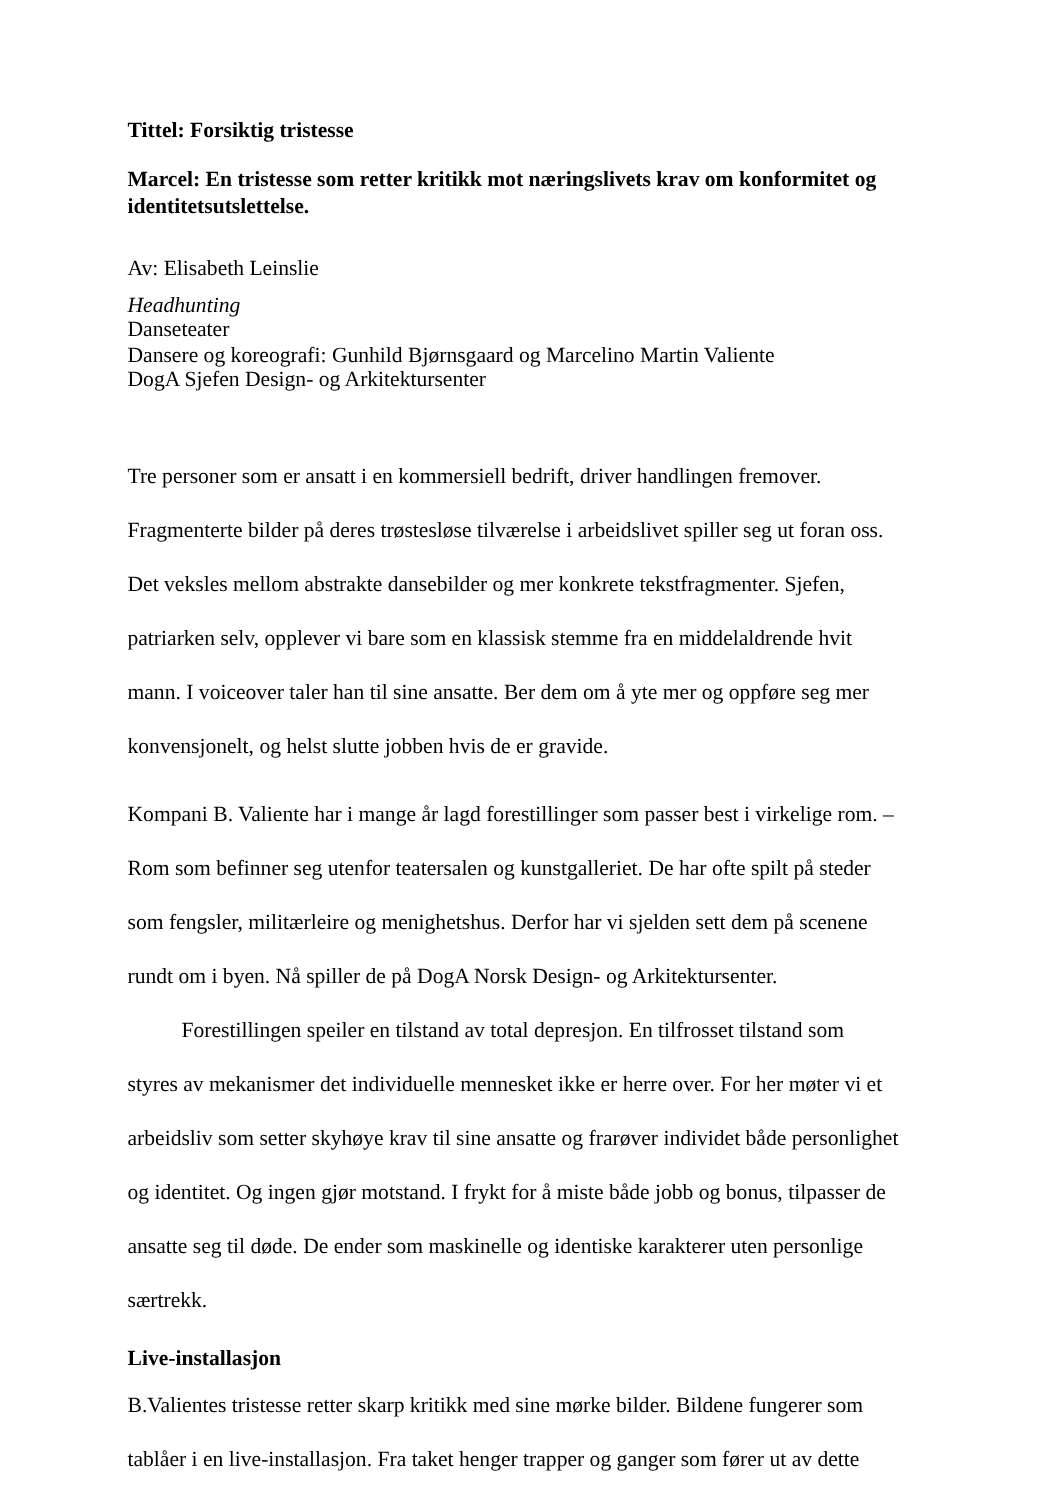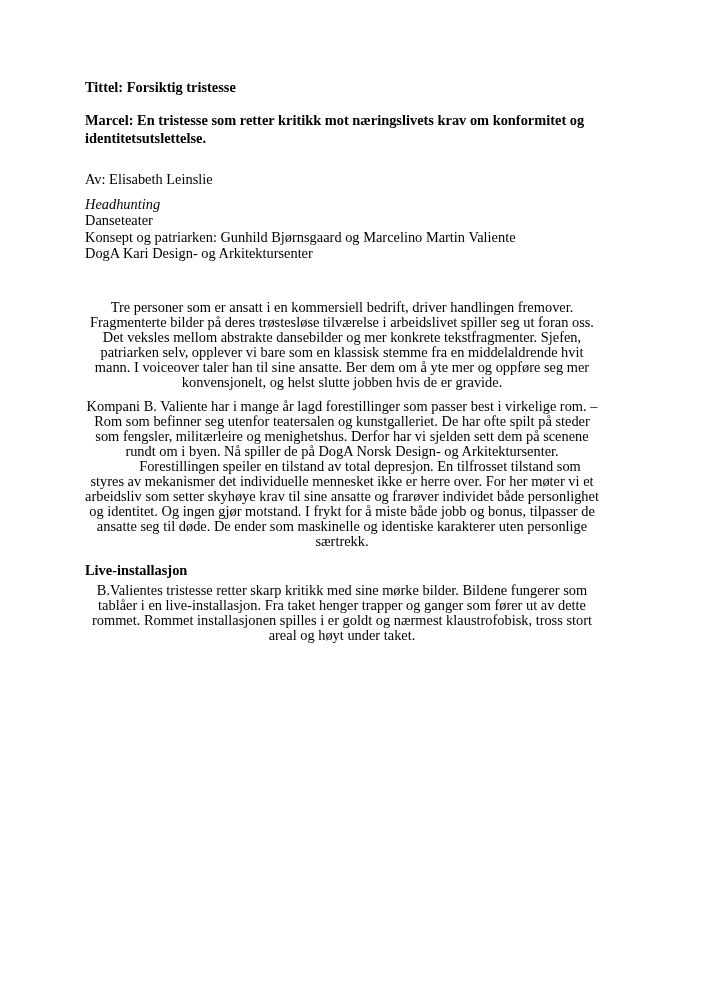--- a/index.html
+++ b/index.html
@@ -39,23 +39,22 @@
     line-height: 16.4px;
     margin: 0 0 38px 0;
   }
   .credits .line {
     white-space: nowrap;
   }
   .credits .italic {
     font-style: italic;
   }
   .body-par {
-    line-height: 15px;
+    line-height: 36px;
     margin: 0;
-    text-align: center;
   }
   .intro {
     margin: 0 0 9px 0;
   }
   .section-heading {
     font-weight: bold;
     line-height: 26.5px;
     margin: 0;
   }
   .indent {
@@ -72,22 +71,22 @@
 
   <p class="doc-title">Tittel: Forsiktig tristesse</p>
 
   <p class="ingress">Marcel: En tristesse som retter kritikk mot næringslivets krav om konformitet og identitetsutslettelse.</p>
 
   <p class="byline">Av: Elisabeth Leinslie</p>
 
   <div class="credits">
     <div class="line italic">Headhunting</div>
     <div class="line">Danseteater</div>
-    <div class="line">Konsept og patriarken: Gunhild Bjørnsgaard og Marcelino Martin Valiente</div>
-    <div class="line">DogA Kari Design- og Arkitektursenter</div>
+    <div class="line">Dansere og koreografi: Gunhild Bjørnsgaard og Marcelino Martin Valiente</div>
+    <div class="line">DogA Sjefen Design- og Arkitektursenter</div>
   </div>
 
   <p class="body-par intro">Tre personer som er ansatt i en kommersiell bedrift, driver handlingen fremover. Fragmenterte bilder på deres trøstesløse tilværelse i arbeidslivet spiller seg ut foran oss. Det veksles mellom abstrakte dansebilder og mer konkrete tekstfragmenter. Sjefen, patriarken selv, opplever vi bare som en klassisk stemme fra en middelaldrende hvit mann. I voiceover taler han til sine ansatte. Ber dem om å yte mer og oppføre seg mer konvensjonelt, og helst slutte jobben hvis de er gravide.</p>
 
   <div class="section">
     <p class="body-par">Kompani B. Valiente har i mange år lagd forestillinger som passer best i virkelige rom. – Rom som befinner seg utenfor teatersalen og kunstgalleriet. De har ofte spilt på steder som fengsler, militærleire og menighetshus. Derfor har vi sjelden sett dem på scenene rundt om i byen. Nå spiller de på DogA Norsk Design- og Arkitektursenter.</p>
     <p class="body-par indent">Forestillingen speiler en tilstand av total depresjon. En tilfrosset tilstand som styres av mekanismer det individuelle mennesket ikke er herre over. For her møter vi et arbeidsliv som setter skyhøye krav til sine ansatte og frarøver individet både personlighet og identitet. Og ingen gjør motstand. I frykt for å miste både jobb og bonus, tilpasser de ansatte seg til døde. De ender som maskinelle og identiske karakterer uten personlige særtrekk.</p>
   </div>
 
   <div class="section">

